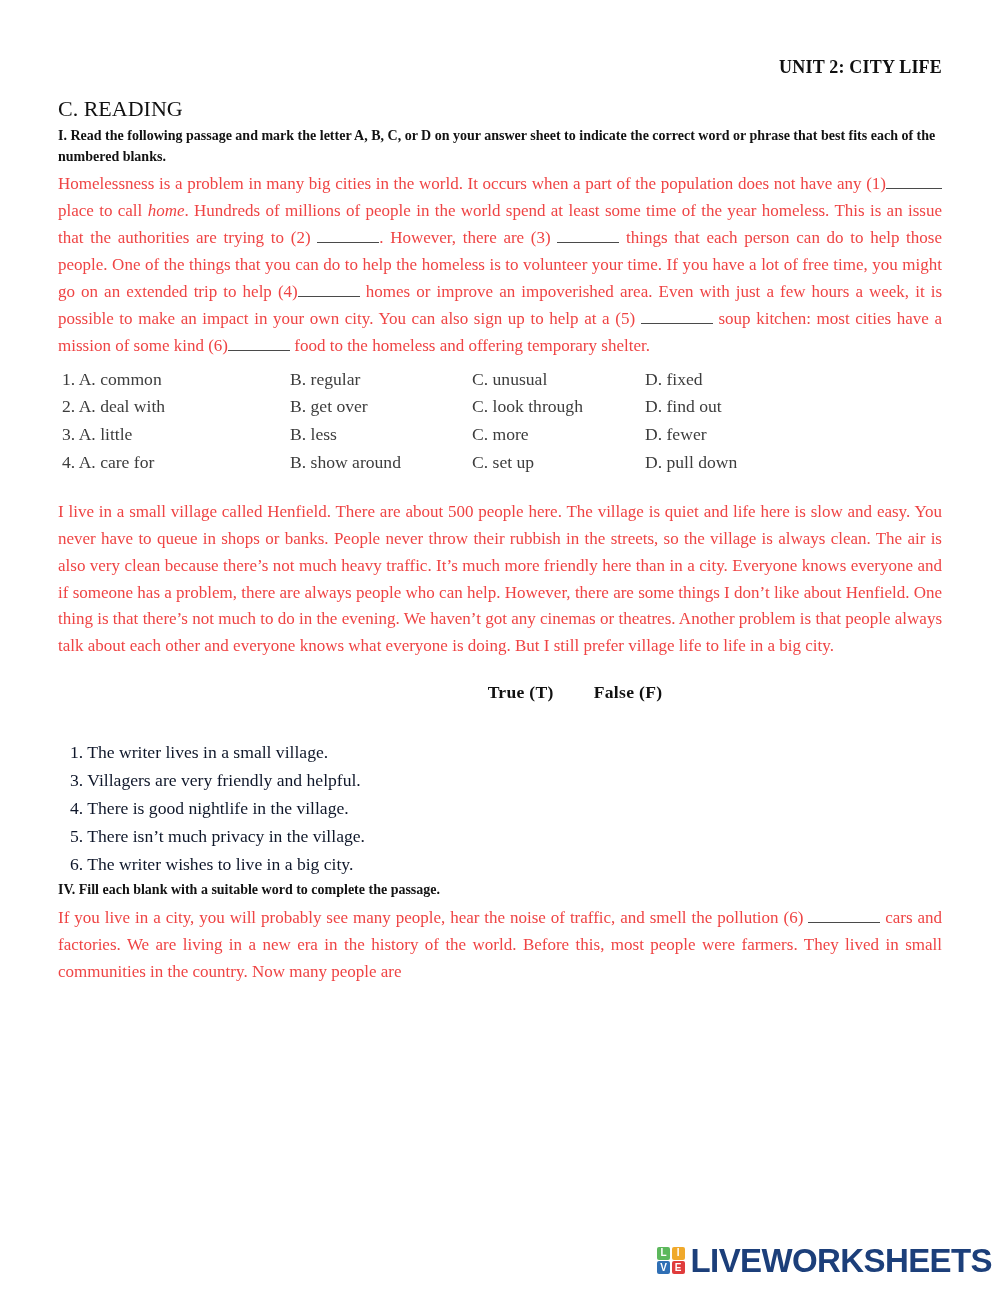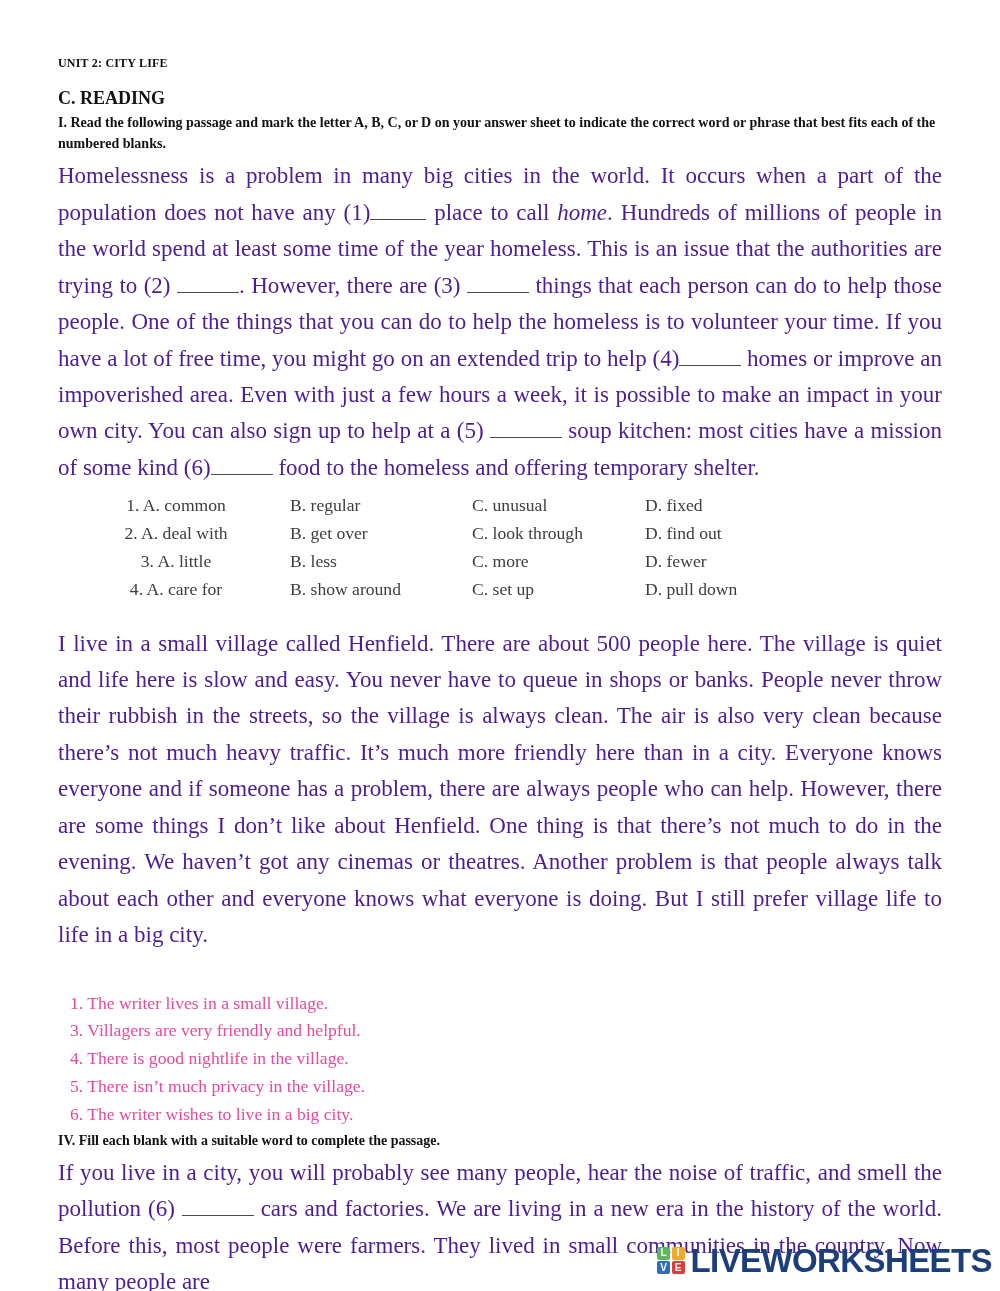--- a/index.html
+++ b/index.html
@@ -25,54 +25,54 @@
   }
   .content {
     position: absolute;
     left: 58px;
     top: 56px;
     width: 884px;
   }
 
   
   .doc-title {
-    text-align: left;
-    font-weight: bold;
-    font-size: 12px;
+    text-align: right;
+    font-weight: bold;
+    font-size: 18px;
     color: #111111;
     letter-spacing: 0.2px;
     margin: 0 0 12px 0;
     line-height: 1.25;
   }
   .section-label {
-    font-weight: bold;
-    font-size: 18px;
+    font-weight: normal;
+    font-size: 22px;
     color: #111111;
     margin: 16px 0 3px 0;
     line-height: 1.3;
   }
   .task-heading {
     font-weight: bold;
     font-size: 14px;
     color: #121212;
     line-height: 1.46;
     margin: 0 0 4px 0;
     text-align: left;
   }
   .task-heading.compact {
     margin-top: 2px;
   }
 
   
   .passage {
-    font-size: 23px;
+    font-size: 17px;
     line-height: 1.585;
     text-align: justify;
     text-justify: inter-word;
-    color: #4c1d95;
+    color: #ef4444;
     margin: 0;
   }
   .italic { font-style: italic; }
 
   .blank {
     display: inline-block;
     border-bottom: 1.6px solid #4a4a4a;
     height: 0.95em;
     vertical-align: baseline;
   }
@@ -86,21 +86,21 @@
     width: 760px;
   }
   .mcq-row {
     display: flex;
     font-size: 17.6px;
     line-height: 1.58;
     color: #3d3d3d;
     white-space: nowrap;
   }
   .mcq-cell { flex: 0 0 auto; }
-  .mcq-cell.c0 { width: 228px; text-align: center; }
+  .mcq-cell.c0 { width: 228px; }
   .mcq-cell.c1 { width: 182px; }
   .mcq-cell.c2 { width: 173px; }
   .mcq-cell.c3 { width: auto; }
 
   
   .tf-header {
     text-align: center;
     font-weight: bold;
     font-size: 17.6px;
     color: #111111;
@@ -110,21 +110,21 @@
   }
   .tf-header .gap { display: inline-block; width: 40px; }
   .tf-list {
     margin: 36px 0 0 0;
     padding: 0;
     list-style: none;
   }
   .tf-item {
     font-size: 17.6px;
     line-height: 1.58;
-    color: #ec4899;
+    color: #0f172a;
     padding-left: 12px;
     white-space: nowrap;
   }
   .spacer-md { height: 22px; }
 
   
   .footer-logo {
     position: absolute;
     right: 8px;
     bottom: 14px;
@@ -196,20 +196,21 @@
         <span class="mcq-cell c1">B. show around</span>
         <span class="mcq-cell c2">C. set up</span>
         <span class="mcq-cell c3">D. pull down</span>
       </div>
     </div>
 
     <div class="spacer-md"></div>
 
     <p class="passage">I live in a small village called Henfield. There are about 500 people here. The village is quiet and life here is slow and easy. You never have to queue in shops or banks. People never throw their rubbish in the streets, so the village is always clean. The air is also very clean because there’s not much heavy traffic. It’s much more friendly here than in a city. Everyone knows everyone and if someone has a problem, there are always people who can help. However, there are some things I don’t like about Henfield. One thing is that there’s not much to do in the evening. We haven’t got any cinemas or theatres. Another problem is that people always talk about each other and everyone knows what everyone is doing. But I still prefer village life to life in a big city.</p>
 
+    <div class="tf-header"><span>True (T)</span><span class="gap"></span><span>False (F)</span></div>
 
     <ul class="tf-list">
       <li class="tf-item">1. The writer lives in a small village.</li>
       <li class="tf-item">3. Villagers are very friendly and helpful.</li>
       <li class="tf-item">4. There is good nightlife in the village.</li>
       <li class="tf-item">5. There isn’t much privacy in the village.</li>
       <li class="tf-item">6. The writer wishes to live in a big city.</li>
     </ul>
 
     <div class="task-heading compact">IV. Fill each blank with a suitable word to complete the passage.</div>

